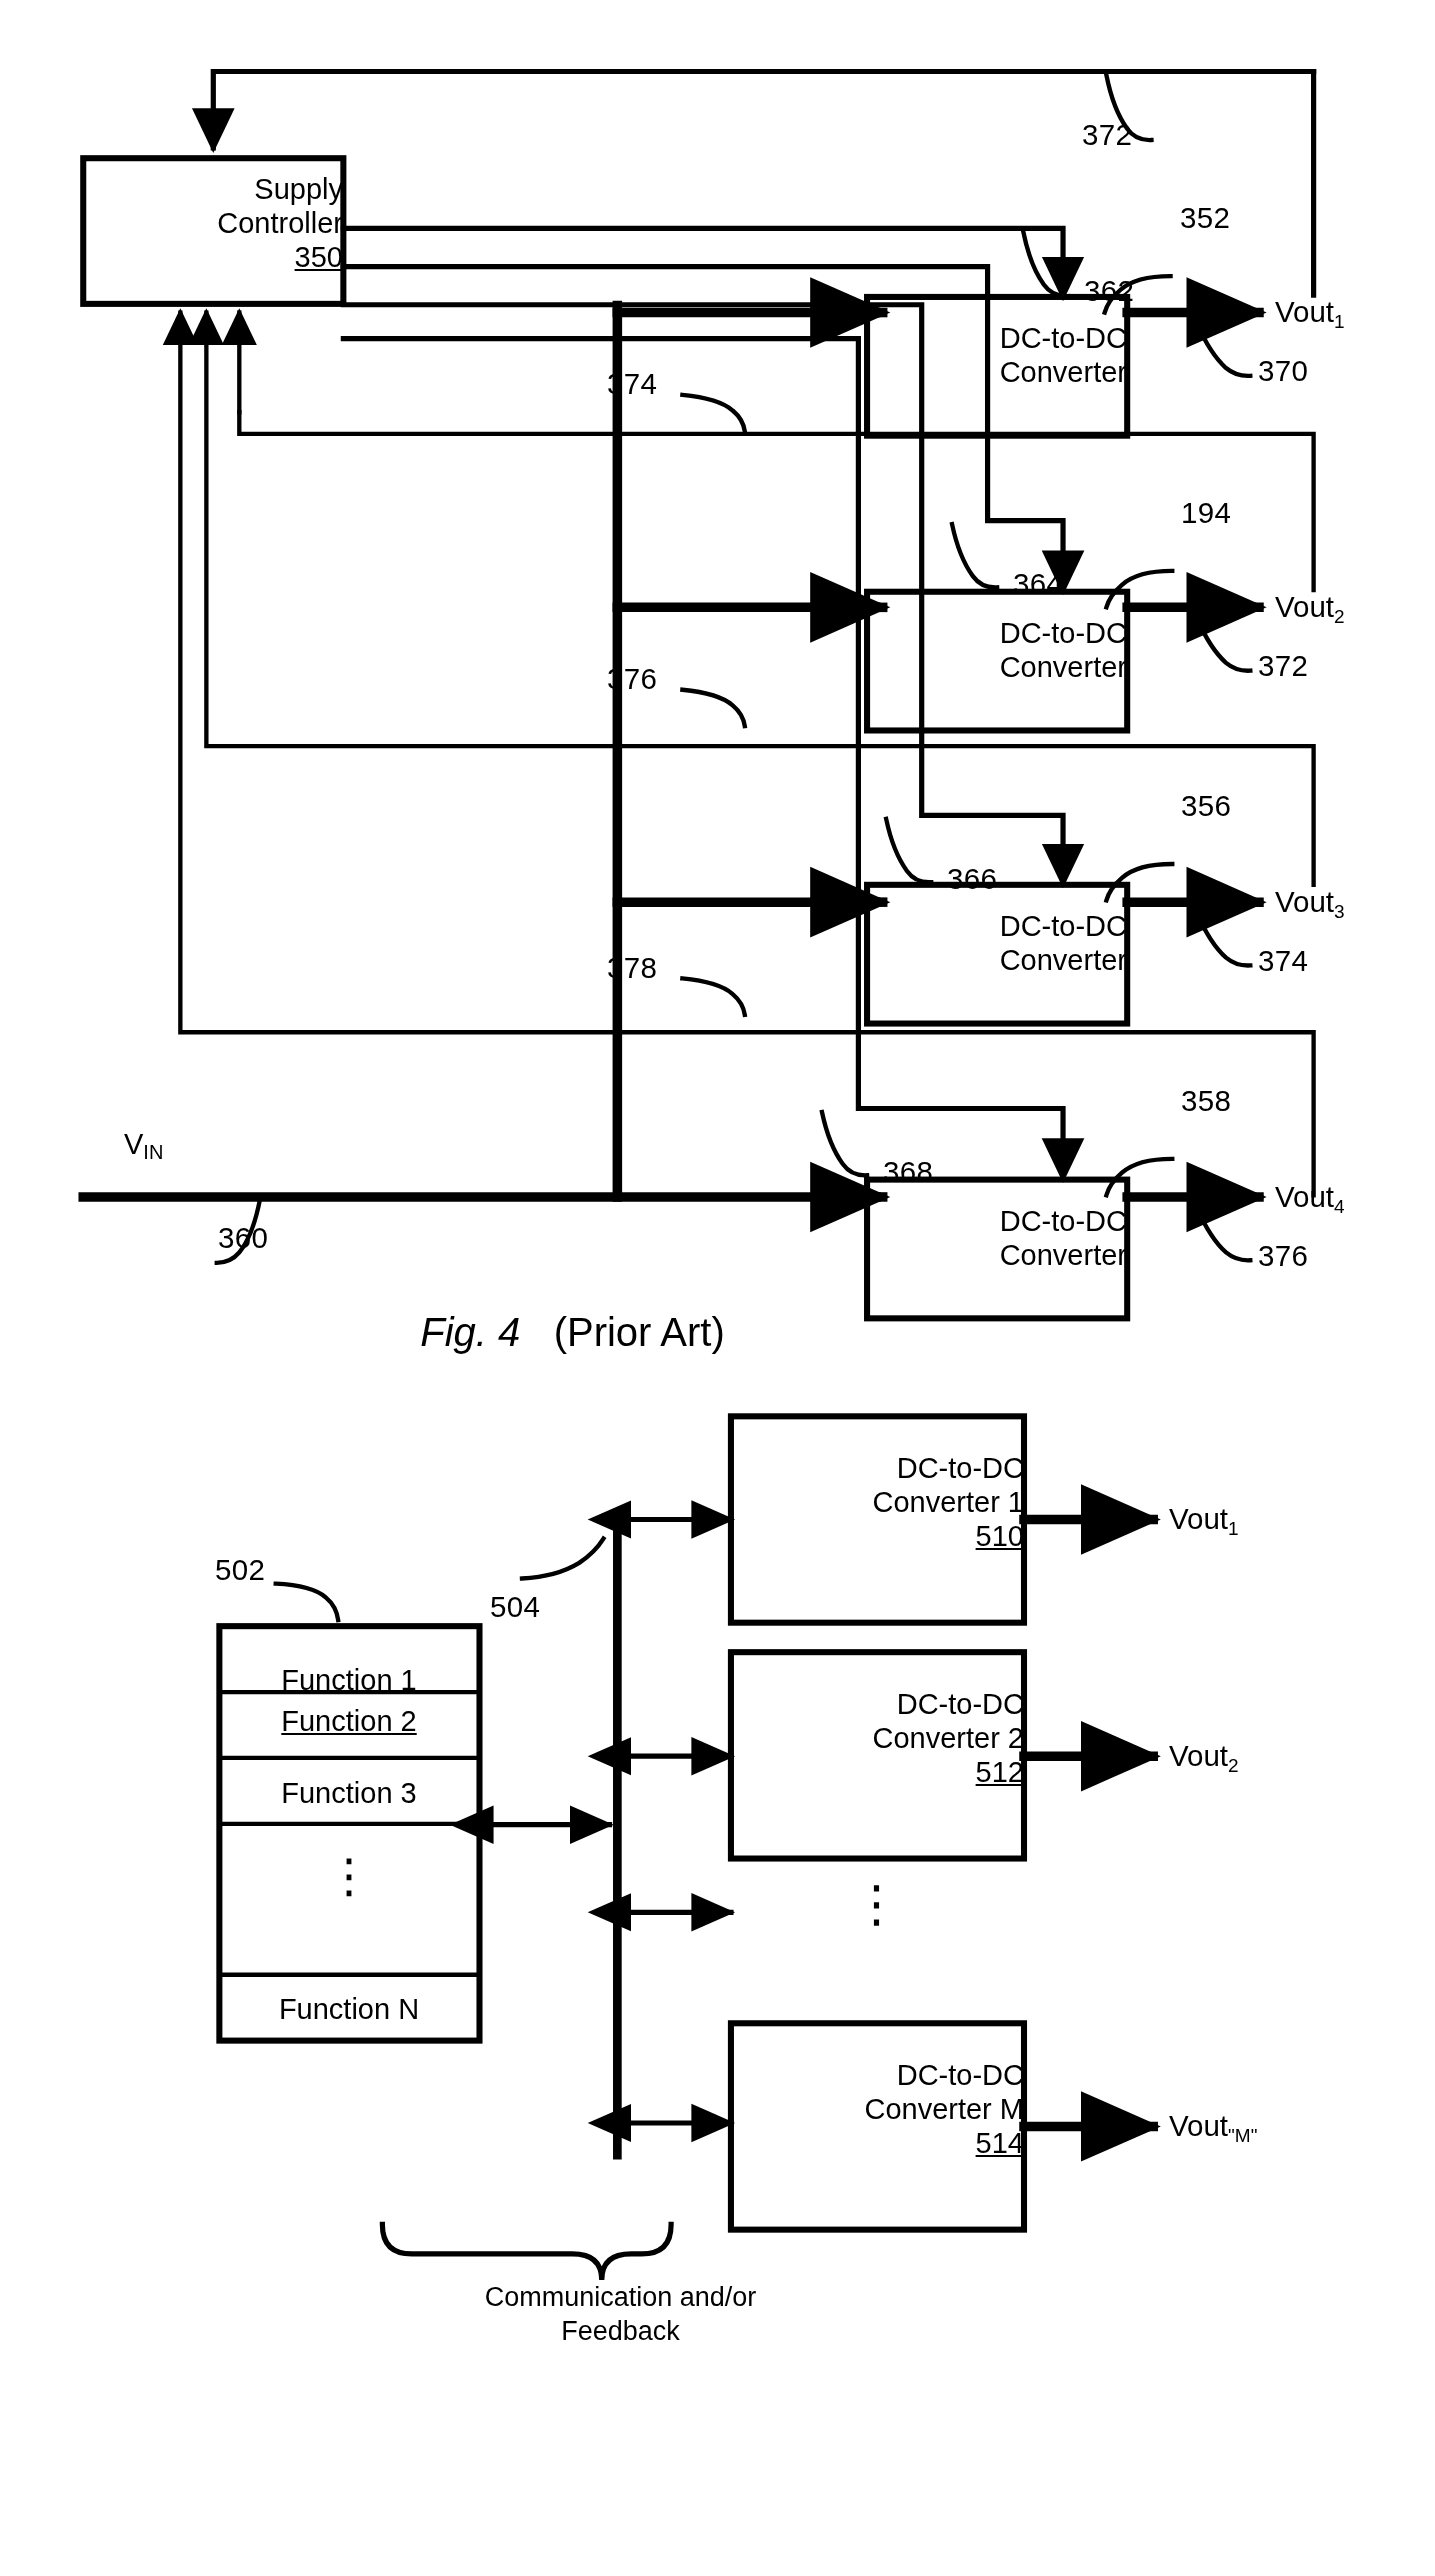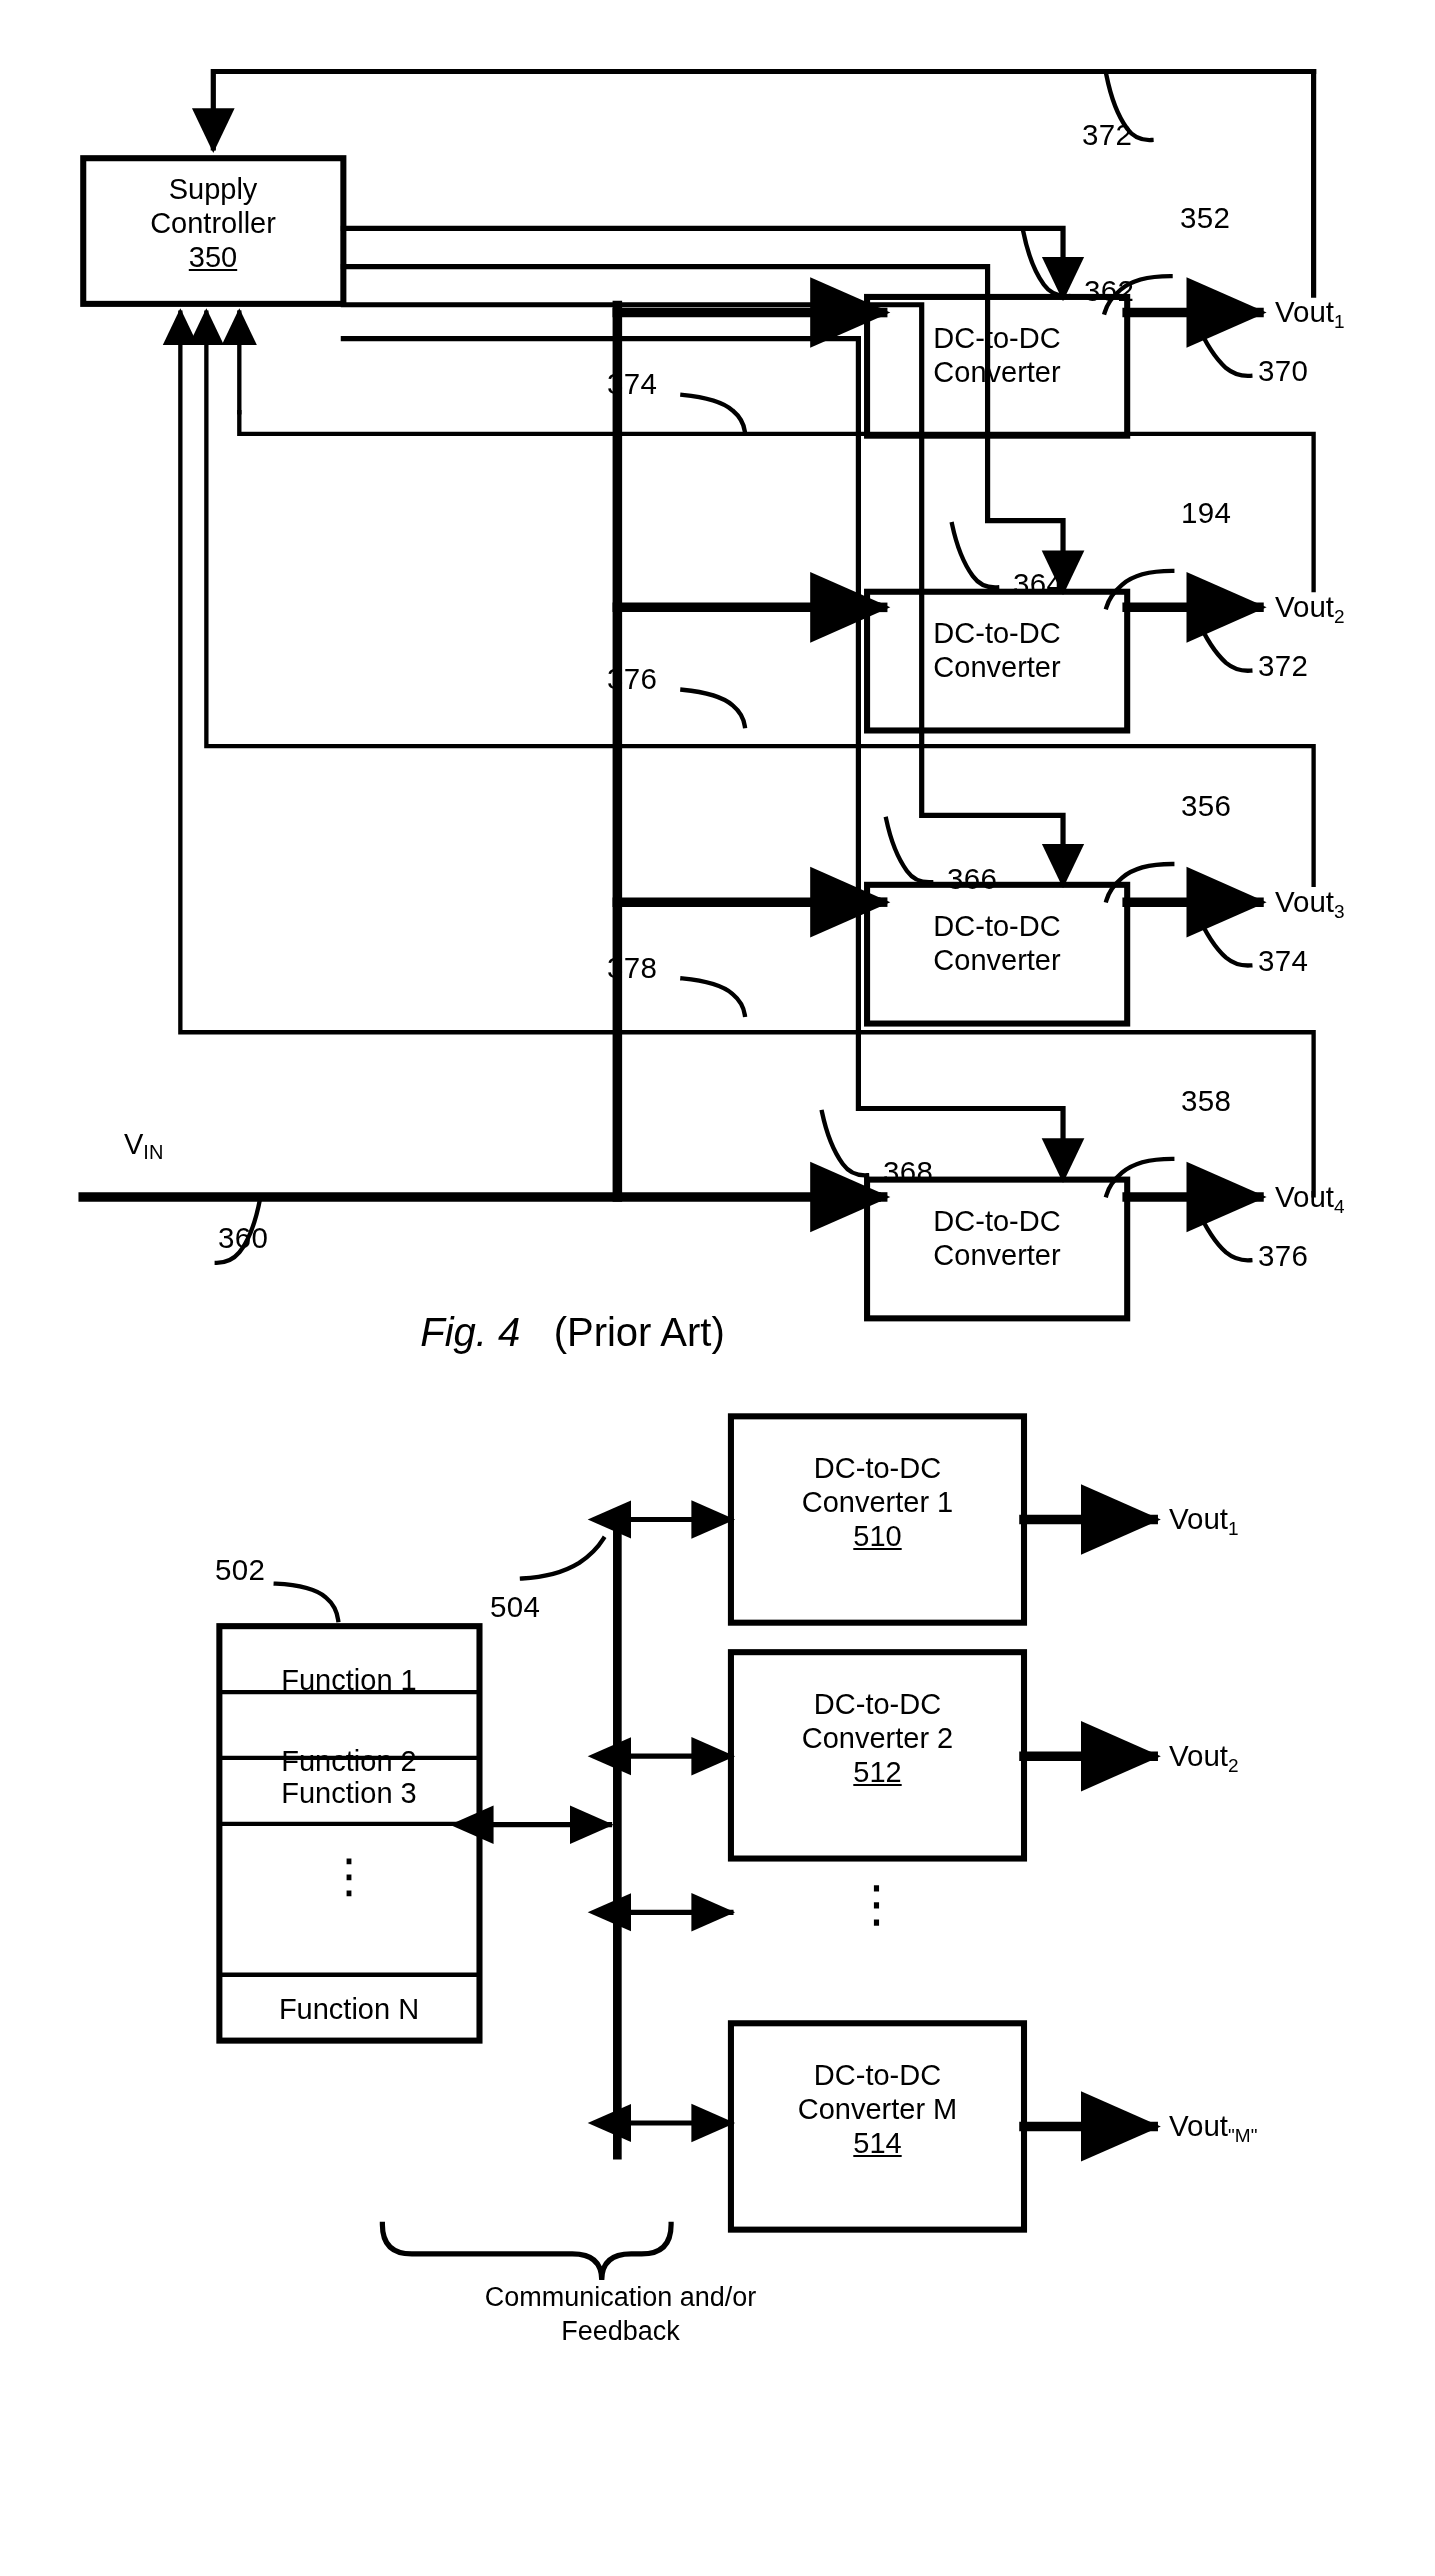--- a/index.html
+++ b/index.html
@@ -6,21 +6,21 @@
   body{
     width:1435px;height:2576px;position:relative;overflow:hidden;
     font-family:"Liberation Sans", sans-serif;color:#000;
   }
   .sheet{position:absolute;inset:0;}
   svg.diagram{position:absolute;left:0;top:0;width:1435px;height:2576px;}
 
   
   .t{position:absolute;white-space:nowrap;color:#000;font-family:"Liberation Sans",sans-serif;}
   .ref{font-size:29.5px;letter-spacing:0.4px;}
-  .boxtxt{font-size:29px;text-align:center;line-height:1.18;}
+  .boxtxt{font-size:29px;text-align:right;line-height:1.18;}
   .boxtxt .und{text-decoration:underline;}
   .vout{font-size:29.5px;}
   .vout sub{font-size:19px;vertical-align:baseline;position:relative;top:6px;}
   .vin{font-size:29px;}
   .vin sub{font-size:20px;vertical-align:baseline;position:relative;top:5.2px;}
   .cap{font-size:40px;font-style:italic;}
   .cap .nonit{font-style:normal;}
   .fnbox{font-size:29px;text-align:center;}
   .commcap{font-size:27px;text-align:center;line-height:1.25;}
   .dots{font-size:35px;line-height:.55;text-align:center;}
@@ -218,21 +218,21 @@
 
 <div class="t cap" style="left:0;top:1310px;width:1145px;text-align:center;">
   <span>Fig. 4</span>
   &nbsp;&nbsp;<span class="nonit">(Prior Art)</span>
 </div>
 
 <div class="t ref" style="left:215px;top:1553px;">502</div>
 <div class="t ref" style="left:490px;top:1590px;">504</div>
 
 <div class="t fnbox" style="left:219px;top:1664px;width:260px;">Function 1</div>
-<div class="t fnbox" style="left:219px;top:1745px;width:260px;">Function 2</div>
+<div class="t fnbox" style="left:219px;top:1705px;width:260px;text-decoration:underline;">Function 2</div>
 <div class="t fnbox" style="left:219px;top:1777px;width:260px;">Function 3</div>
 <div class="t dots" style="left:219px;top:1863px;width:260px;font-size:47px;">⋮</div>
 <div class="t fnbox" style="left:219px;top:1993px;width:260px;">Function N</div>
 
 <div class="t boxtxt" style="left:731px;top:1451px;width:293px;">
   <div>DC-to-DC</div>
   <div>Converter 1</div>
   <div class="und">510</div>
 </div>
 <div class="t boxtxt" style="left:731px;top:1687px;width:293px;">

